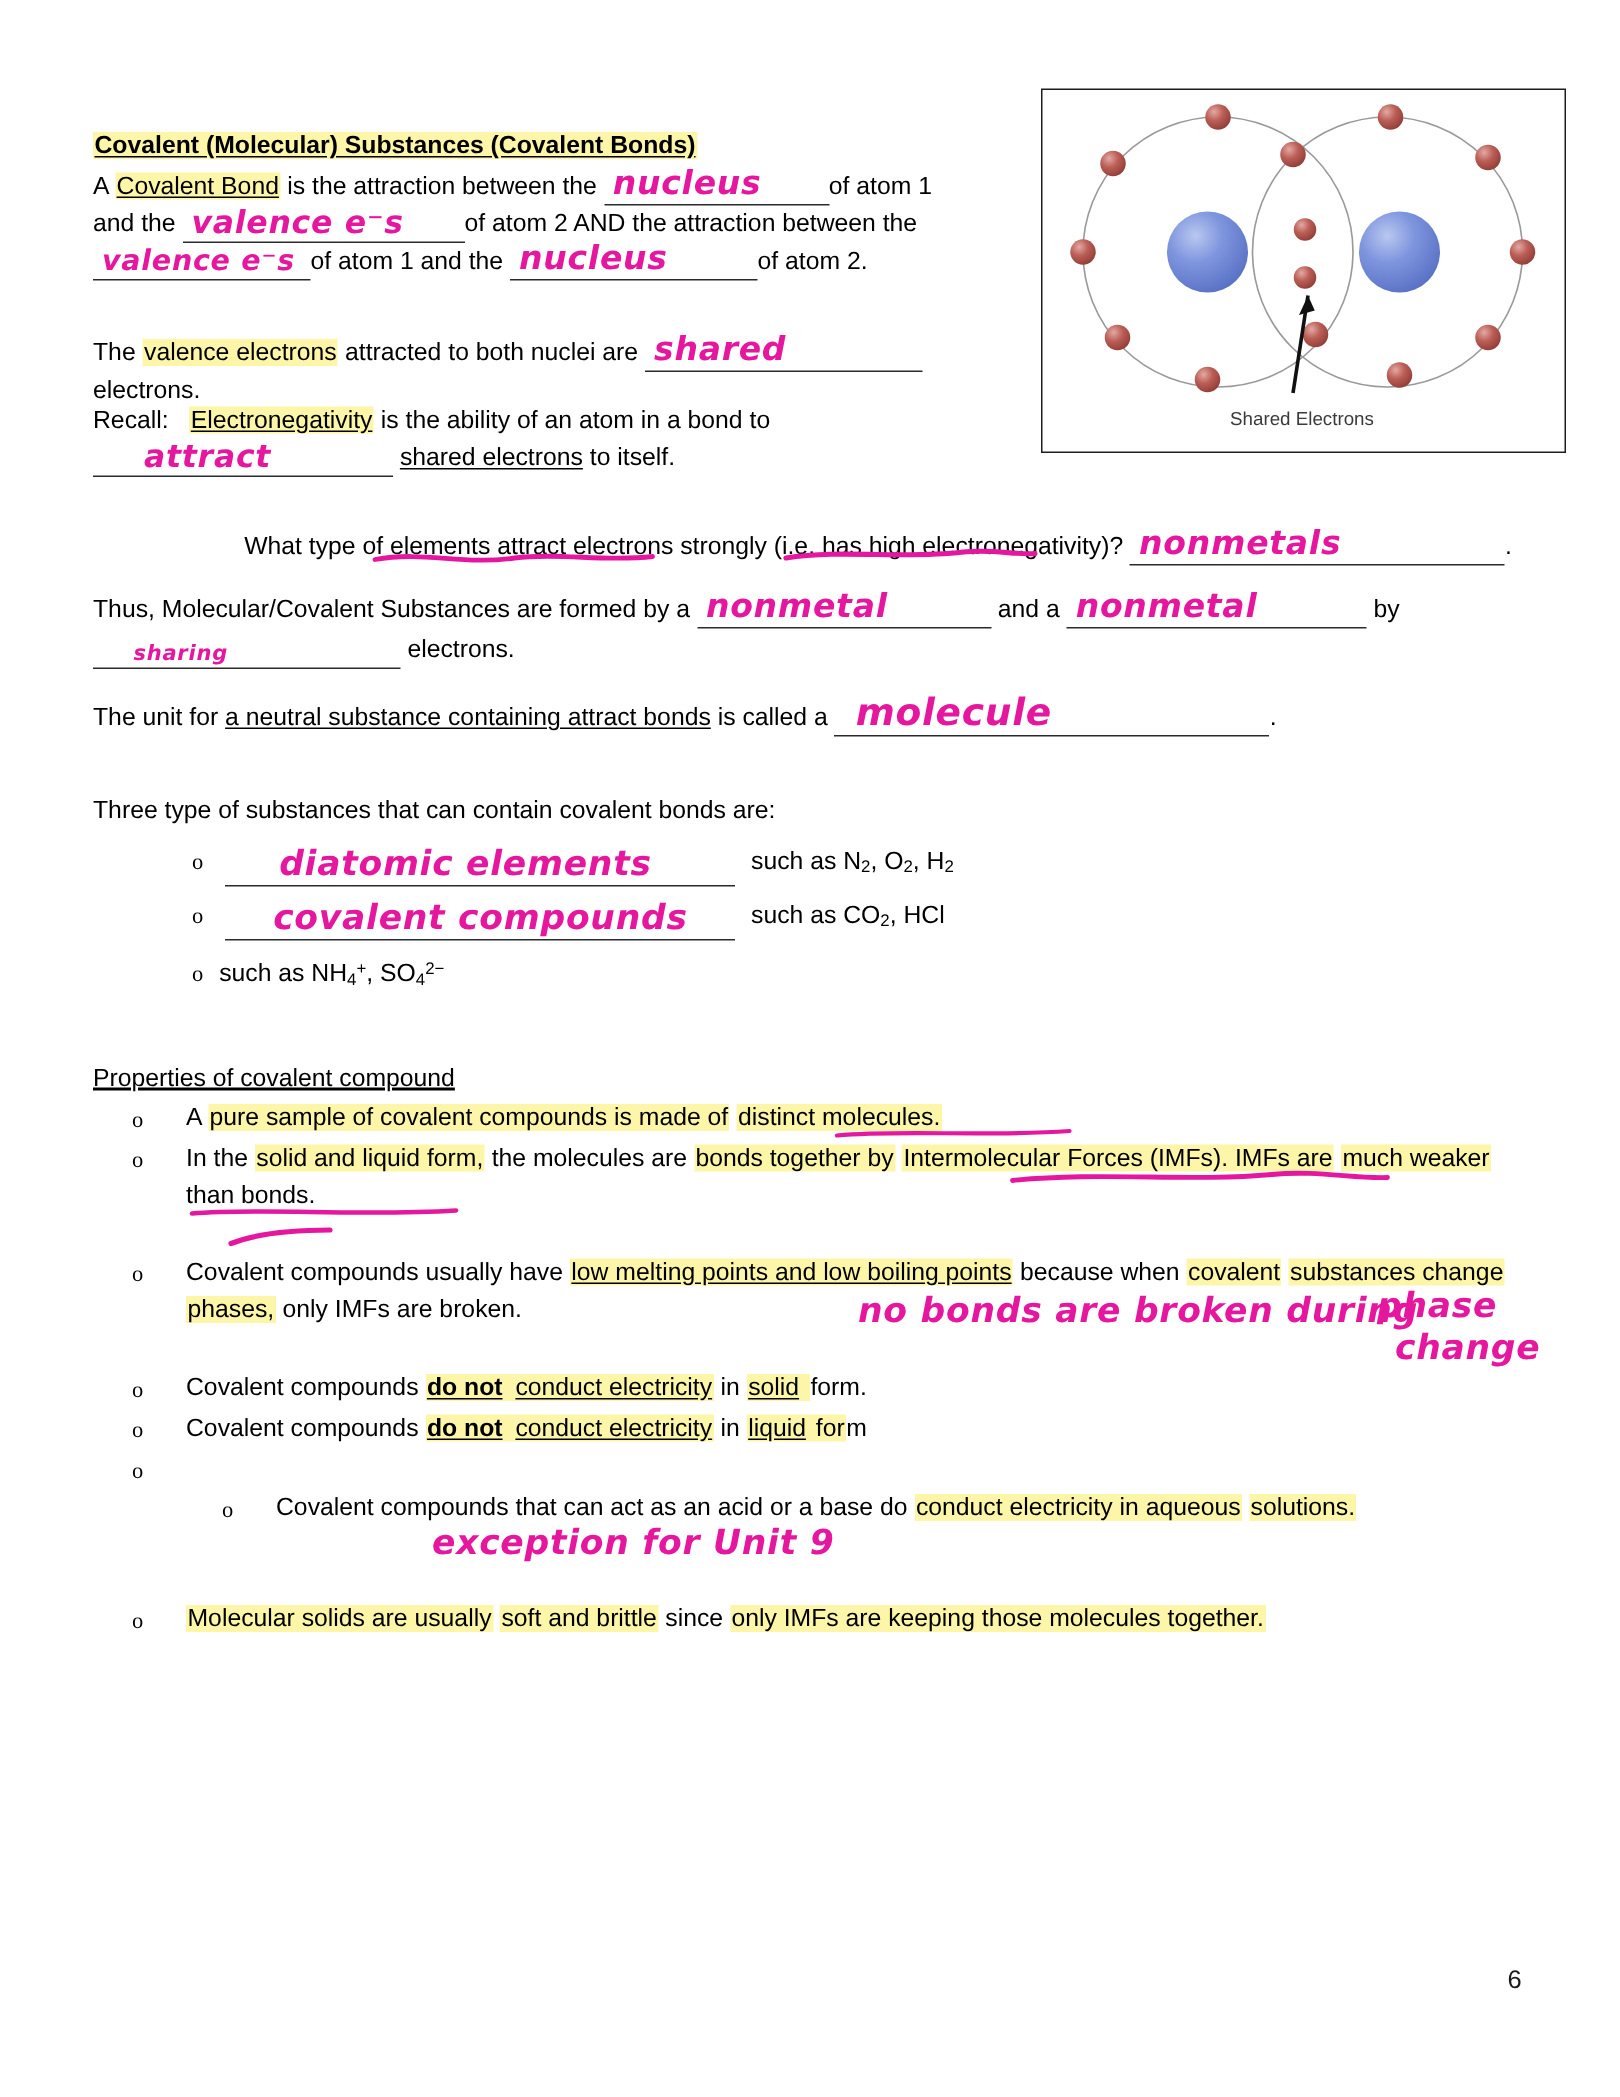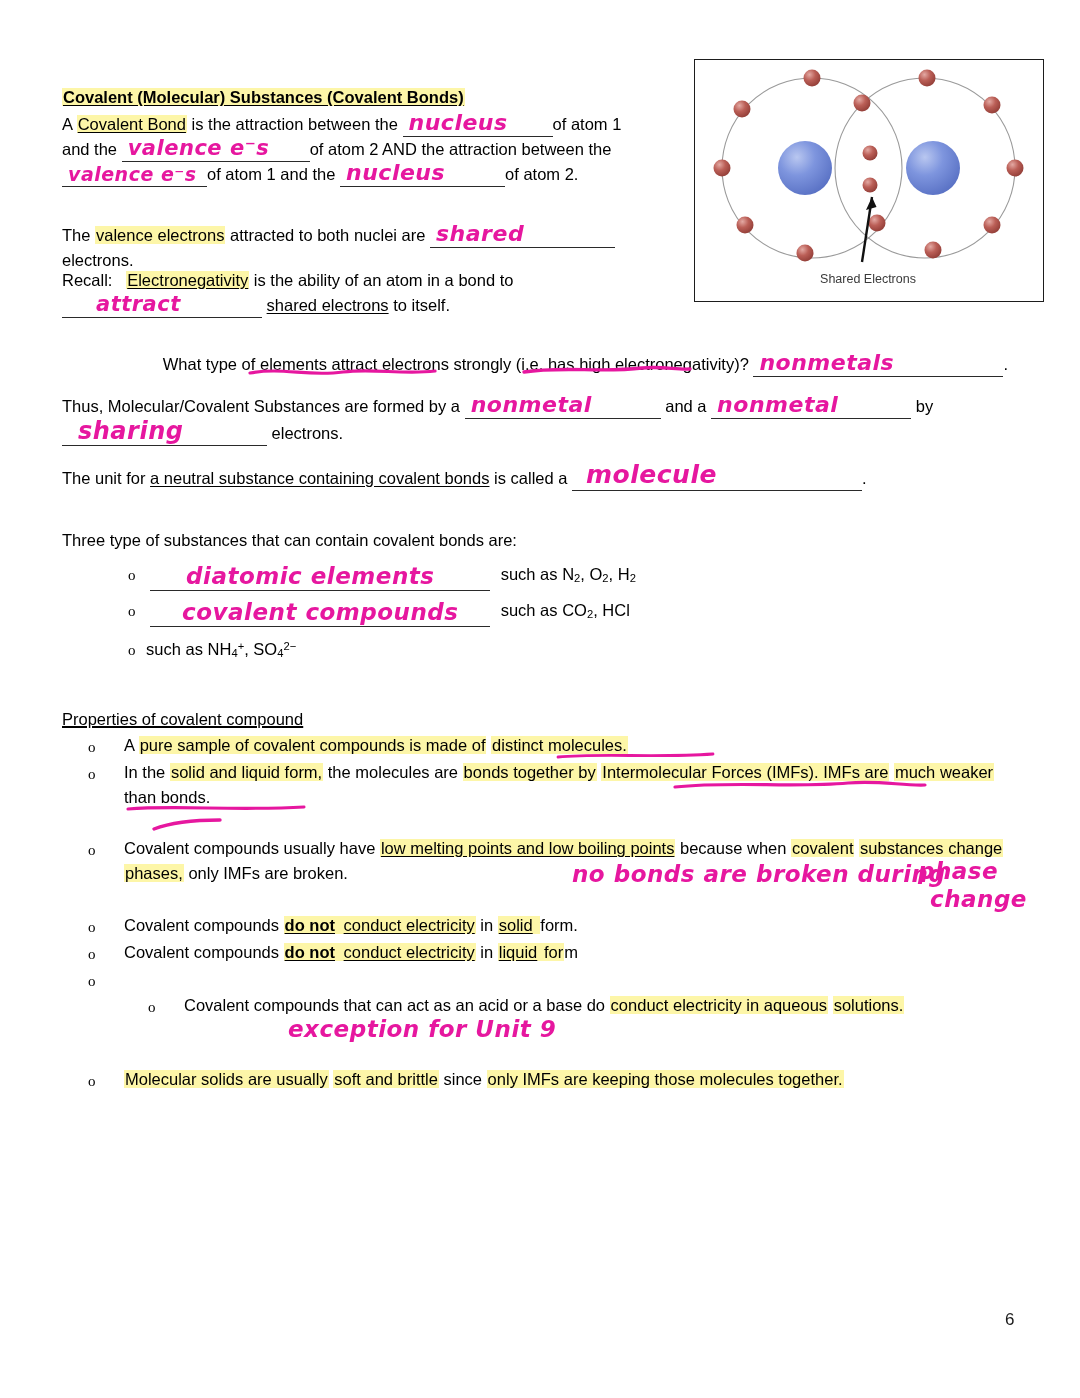--- a/index.html
+++ b/index.html
@@ -192,28 +192,28 @@
       <span class="hand" style="font-size:22px;">nonmetal</span>
     </span>
     <span>and a</span>
     <span class="blank" style="width:200px; height:22px;">
       <span class="hand" style="font-size:22px;">nonmetal</span>
     </span>
     <span>by</span>
   </div>
   <div class="para" style="left:62px; top:421px; width:500px; white-space:nowrap;">
     <span class="blank" style="width:205px; height:22px;">
-      <span class="hand" style="font-size:24px; left:16px;">sharing</span>
+      <span class="hand" style="font-size:14px; left:27px;">sharing</span>
     </span>
     <span>electrons.</span>
   </div>
 
   <div class="para" style="left:62px; top:466px; width:960px; white-space:nowrap;">
     <span>The unit for</span>
-    <span class="u">a neutral substance containing covalent bonds</span>
+    <span class="u">a neutral substance containing attract bonds</span>
     <span>is called a</span>
     <span class="blank" style="width:290px; height:22px;">
       <span class="hand" style="font-size:25px; left:14px; bottom:3px;">molecule</span>
     </span><span>.</span>
   </div>
 
   <div class="para" style="left:62px; top:528px;">
     <span>Three type of substances that can contain covalent bonds are:</span>
   </div>
 

